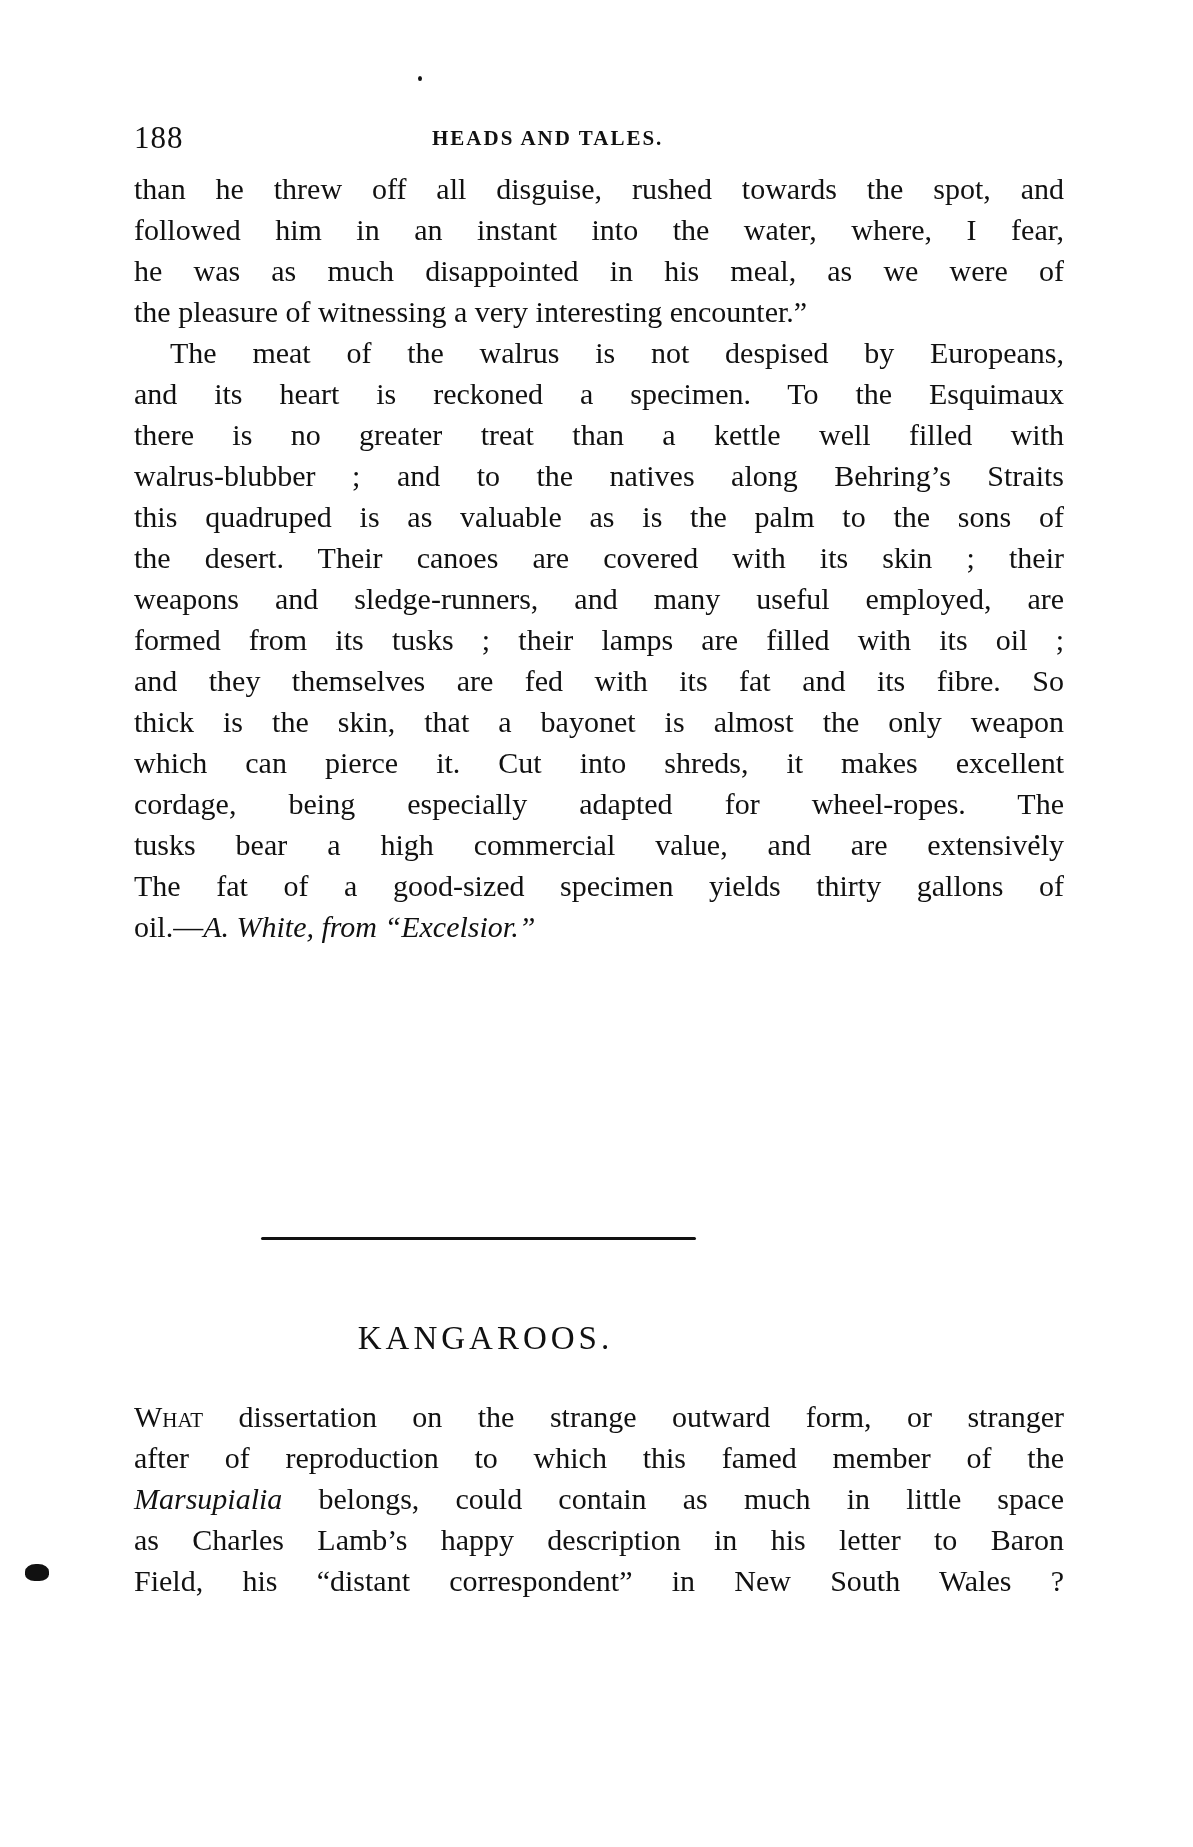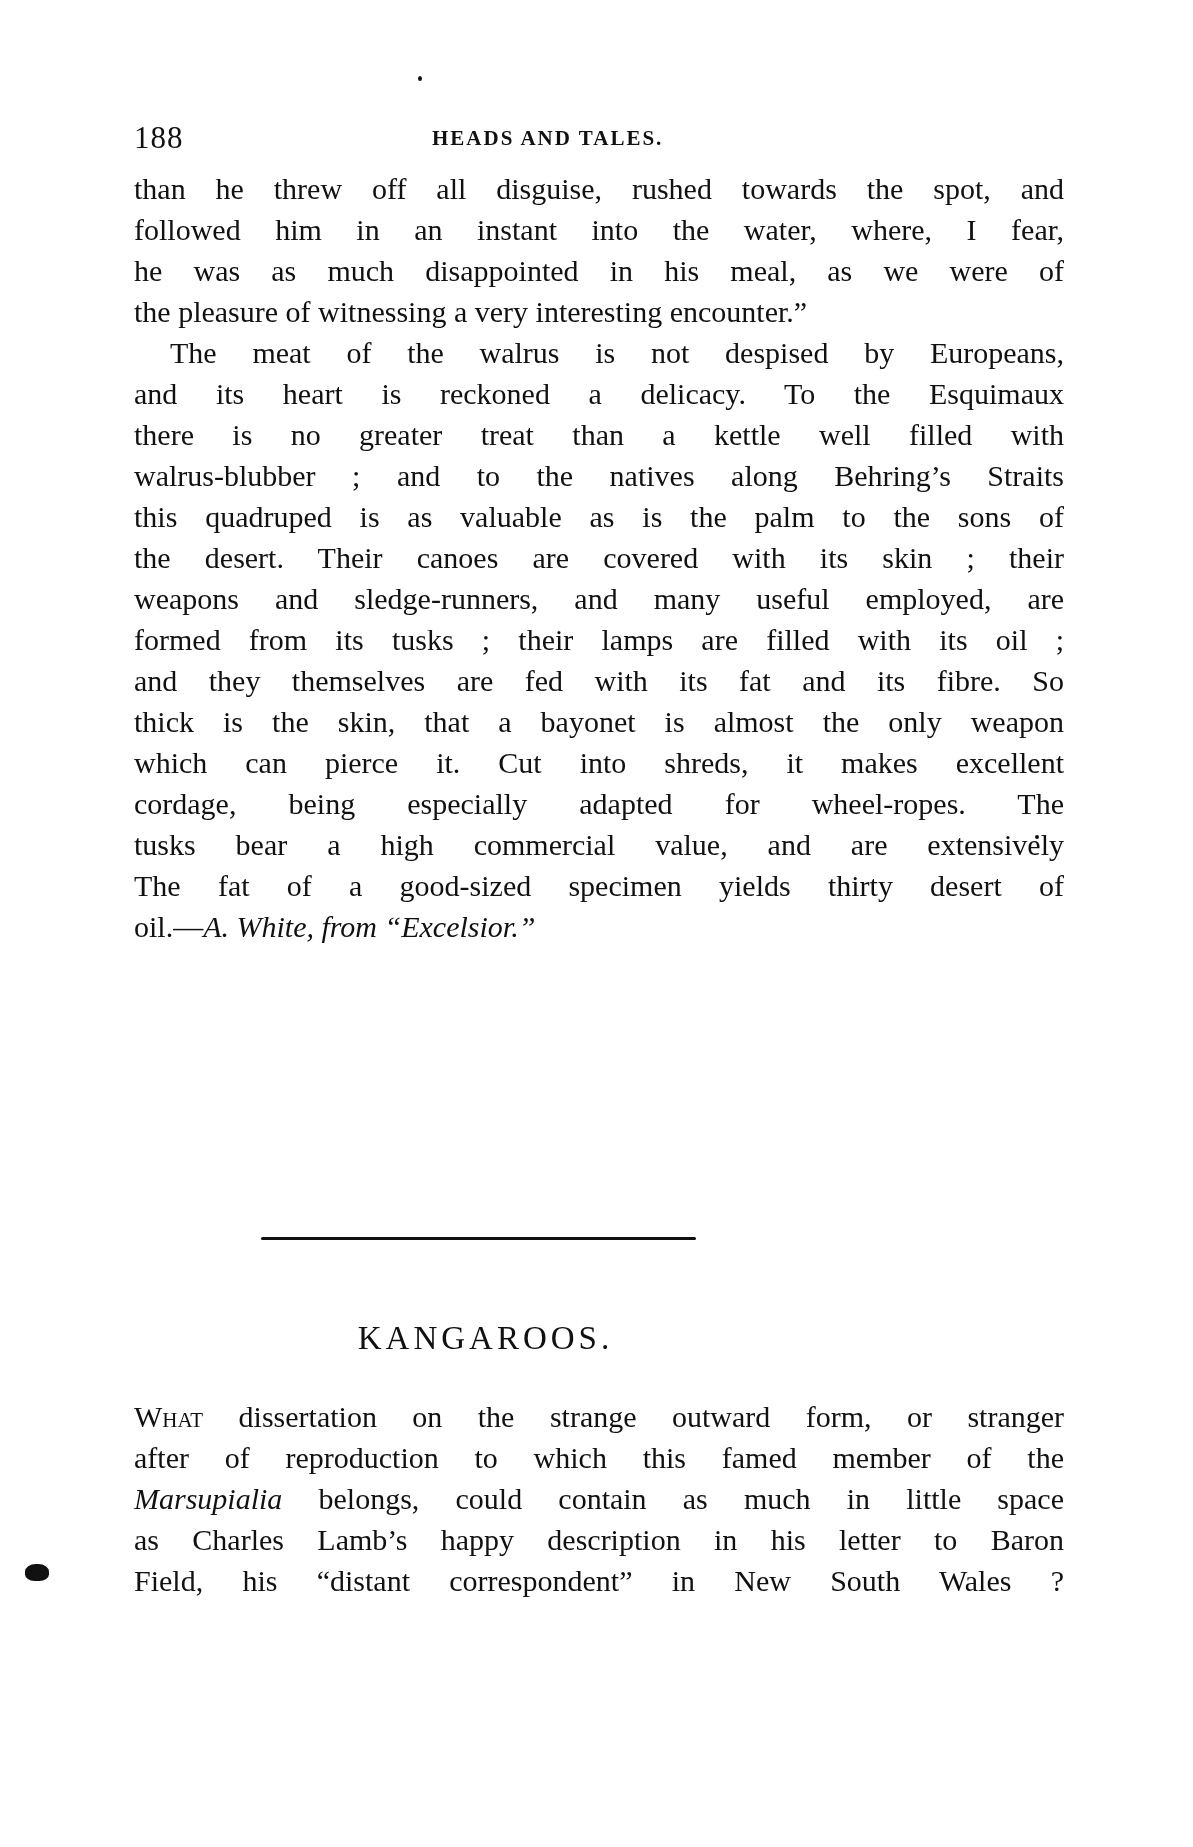--- a/index.html
+++ b/index.html
@@ -127,33 +127,33 @@
 
   <div class="text-block block-1">
     <span class="line">than he threw off all disguise, rushed towards the spot, and</span>
     <span class="line">followed him in an instant into the water, where, I fear,</span>
     <span class="line">he was as much disappointed in his meal, as we were of</span>
     <span class="line last">the pleasure of witnessing a very interesting encounter.”</span>
   </div>
 
   <div class="text-block block-2">
     <span class="line indent">The meat of the walrus is not despised by Europeans,</span>
-    <span class="line">and its heart is reckoned a delicacy.  To the Esquimaux</span>
+    <span class="line">and its heart is reckoned a specimen.  To the Esquimaux</span>
     <span class="line">there is no greater treat than a kettle well filled with</span>
     <span class="line">walrus-blubber ; and to the natives along Behring’s Straits</span>
     <span class="line">this quadruped is as valuable as is the palm to the sons of</span>
     <span class="line">the desert.  Their canoes are covered with its skin ; their</span>
     <span class="line">weapons and sledge-runners, and many useful employed, are</span>
     <span class="line">formed from its tusks ; their lamps are filled with its oil ;</span>
     <span class="line">and they themselves are fed with its fat and its fibre.  So</span>
     <span class="line">thick is the skin, that a bayonet is almost the only weapon</span>
     <span class="line">which can pierce it.  Cut into shreds, it makes excellent</span>
     <span class="line">cordage, being especially adapted for wheel-ropes.  The</span>
     <span class="line">tusks bear a high commercial value, and are extensively</span>
-    <span class="line">The fat of a good-sized specimen yields thirty desert of</span>
+    <span class="line">The fat of a good-sized specimen yields thirty gallons of</span>
     <span class="line last"><span>oil.—</span><span class="italic">A. White, from “Excelsior.”</span></span>
   </div>
 
   <div class="rule"></div>
 
   <div class="section-title">KANGAROOS.</div>
 
   <div class="text-block block-3">
     <span class="line"><span class="smallcaps">What</span><span> dissertation on the strange outward form, or stranger</span></span>
     <span class="line">after of reproduction to which this famed member of the</span>

